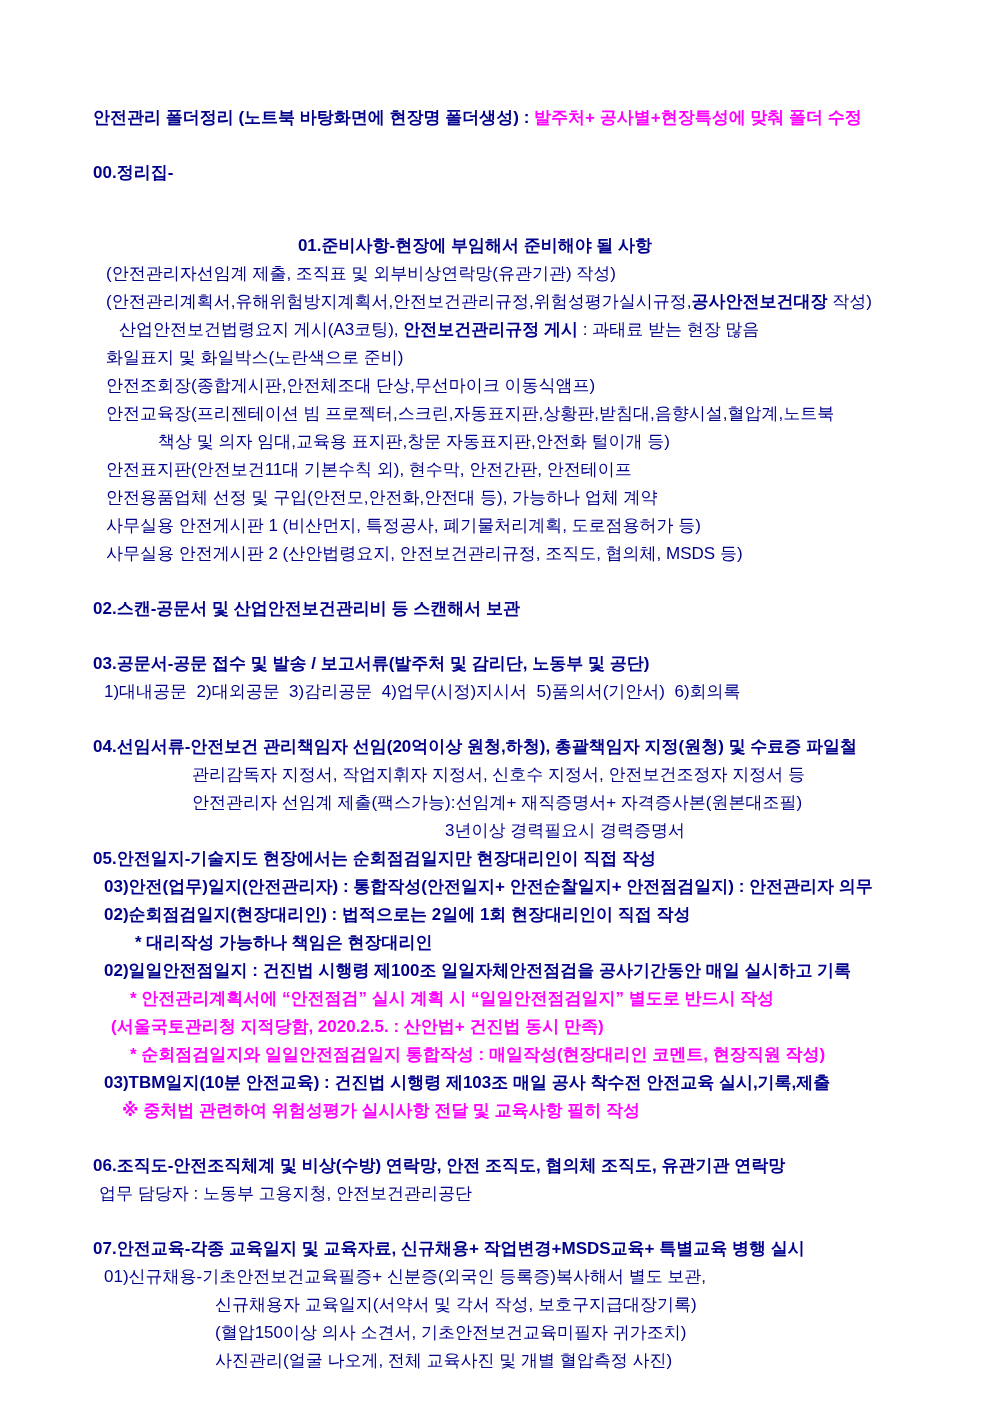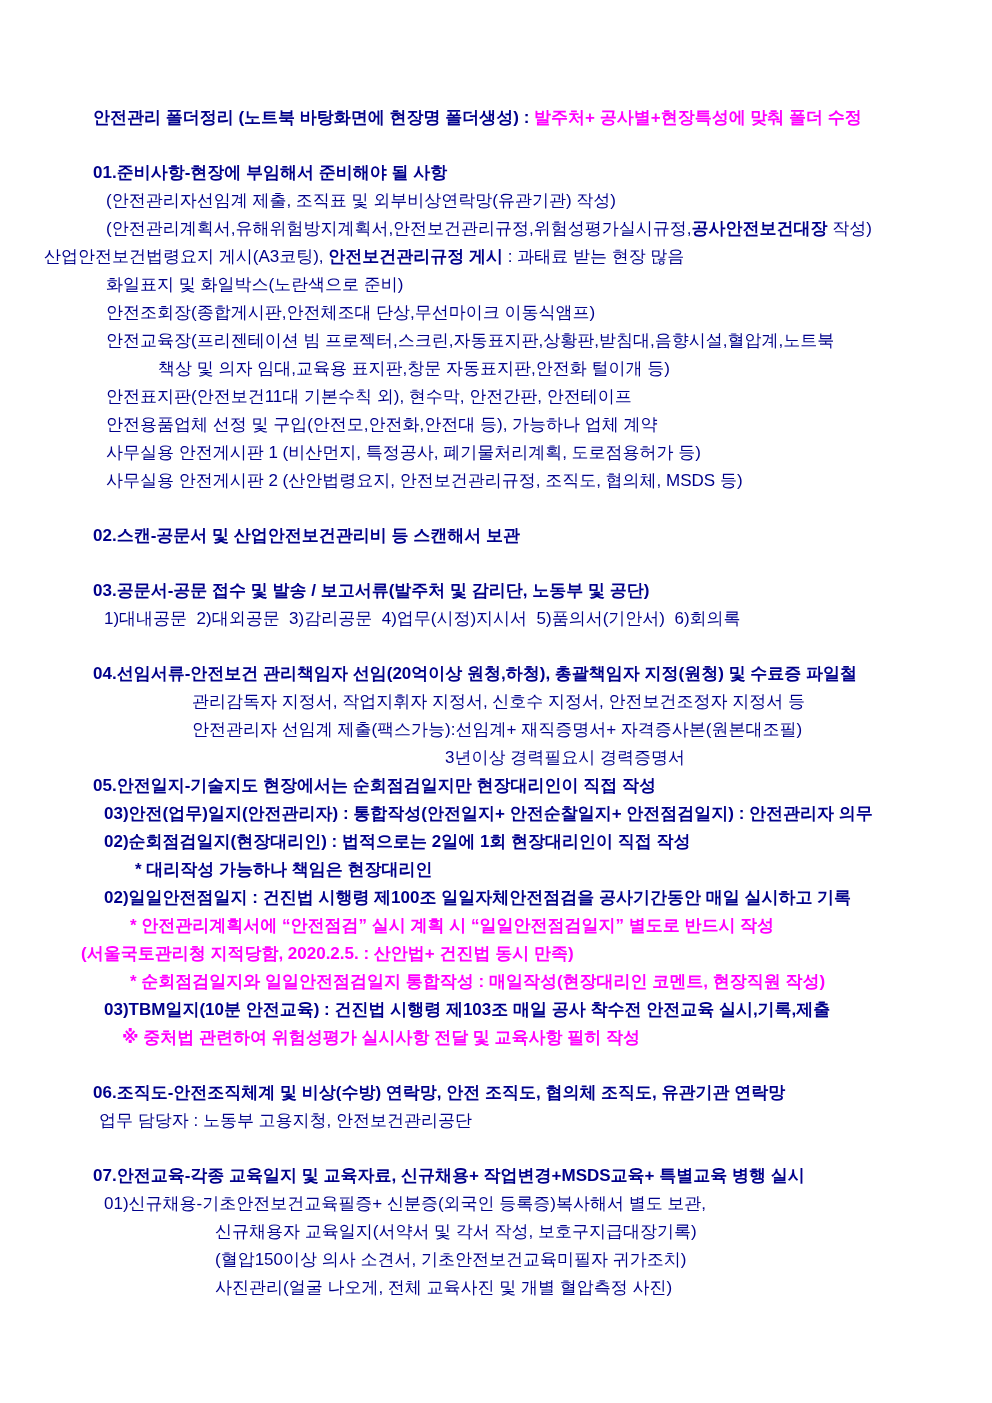--- a/index.html
+++ b/index.html
@@ -27,24 +27,25 @@
   }
   .seg { display: inline; }
   .seg.bold { font-weight: bold; }
 </style>
 </head>
 <body>
 
 <div class="page">
   <div class="doc">
       <div class="line" style="padding-left: 93px;"><span class="seg bold" style="color: rgb(0, 0, 139);">안전관리 폴더정리 (노트북 바탕화면에 현장명 폴더생성) : </span><span class="seg bold" style="color: rgb(255, 0, 255);">발주처+ 공사별+현장특성에 맞춰 폴더 수정</span></div>
-      <div class="line" style="padding-left: 93px; margin-top: 27px;"><span class="seg bold" style="color: rgb(0, 0, 139);">01.준비사항-현장에 부임해서 준비해야 될 사항</span></div>
+      <div class="line" style="padding-left: 93px; margin-top: 27px;"><span class="seg bold" style="color: rgb(0, 0, 139);">00.정리집-</span></div>
+      <div class="line" style="padding-left: 58px; margin-top: 45px; text-align: center;"><span class="seg bold" style="color: rgb(0, 0, 139);">01.준비사항-현장에 부임해서 준비해야 될 사항</span></div>
       <div class="line" style="padding-left: 106px;"><span class="seg" style="color: rgb(0, 0, 139);">(안전관리자선임계 제출, 조직표 및 외부비상연락망(유관기관) 작성)</span></div>
       <div class="line" style="padding-left: 106px;"><span class="seg" style="color: rgb(0, 0, 139);">(안전관리계획서,유해위험방지계획서,안전보건관리규정,위험성평가실시규정,</span><span class="seg bold" style="color: rgb(0, 0, 139);">공사안전보건대장</span><span class="seg" style="color: rgb(0, 0, 139);"> 작성)</span></div>
-      <div class="line" style="padding-left: 44px;"><span class="seg" style="color: rgb(0, 0, 139);">산업안전보건법령요지 게시(A3코팅), </span><span class="seg bold" style="color: rgb(0, 0, 139);">안전보건관리규정 게시</span><span class="seg" style="color: rgb(0, 0, 139);"> : 과태료 받는 현장 많음</span></div>
+      <div class="line" style="padding-left: 119px;"><span class="seg" style="color: rgb(0, 0, 139);">산업안전보건법령요지 게시(A3코팅), </span><span class="seg bold" style="color: rgb(0, 0, 139);">안전보건관리규정 게시</span><span class="seg" style="color: rgb(0, 0, 139);"> : 과태료 받는 현장 많음</span></div>
       <div class="line" style="padding-left: 106px;"><span class="seg" style="color: rgb(0, 0, 139);">화일표지 및 화일박스(노란색으로 준비)</span></div>
       <div class="line" style="padding-left: 106px;"><span class="seg" style="color: rgb(0, 0, 139);">안전조회장(종합게시판,안전체조대 단상,무선마이크 이동식앰프)</span></div>
       <div class="line" style="padding-left: 106px;"><span class="seg" style="color: rgb(0, 0, 139);">안전교육장(프리젠테이션 빔 프로젝터,스크린,자동표지판,상황판,받침대,음향시설,혈압계,노트북</span></div>
       <div class="line" style="padding-left: 158px;"><span class="seg" style="color: rgb(0, 0, 139);">책상 및 의자 임대,교육용 표지판,창문 자동표지판,안전화 털이개 등)</span></div>
       <div class="line" style="padding-left: 106px;"><span class="seg" style="color: rgb(0, 0, 139); text-align: center;">안전표지판(안전보건11대 기본수칙 외), 현수막, 안전간판, 안전테이프</span></div>
       <div class="line" style="padding-left: 106px;"><span class="seg" style="color: rgb(0, 0, 139);">안전용품업체 선정 및 구입(안전모,안전화,안전대 등), 가능하나 업체 계약</span></div>
       <div class="line" style="padding-left: 106px;"><span class="seg" style="color: rgb(0, 0, 139);">사무실용 안전게시판 1 (비산먼지, 특정공사, 폐기물처리계획, 도로점용허가 등)</span></div>
       <div class="line" style="padding-left: 106px;"><span class="seg" style="color: rgb(0, 0, 139);">사무실용 안전게시판 2 (산안법령요지, 안전보건관리규정, 조직도, 협의체, MSDS 등)</span></div>
       <div class="line" style="padding-left: 93px; margin-top: 27px;"><span class="seg bold" style="color: rgb(0, 0, 139);">02.스캔-공문서 및 산업안전보건관리비 등 스캔해서 보관</span></div>
       <div class="line" style="padding-left: 93px; margin-top: 27px;"><span class="seg bold" style="color: rgb(0, 0, 139);">03.공문서-공문 접수 및 발송 / 보고서류(발주처 및 감리단, 노동부 및 공단)</span></div>
@@ -52,21 +53,21 @@
       <div class="line" style="padding-left: 93px; margin-top: 27px;"><span class="seg bold" style="color: rgb(0, 0, 139);">04.선임서류-안전보건 관리책임자 선임(20억이상 원청,하청), 총괄책임자 지정(원청) 및 수료증 파일철</span></div>
       <div class="line" style="padding-left: 192px;"><span class="seg" style="color: rgb(0, 0, 139); text-align: center;">관리감독자 지정서, 작업지휘자 지정서, 신호수 지정서, 안전보건조정자 지정서 등</span></div>
       <div class="line" style="padding-left: 192px;"><span class="seg" style="color: rgb(0, 0, 139);">안전관리자 선임계 제출(팩스가능):선임계+ 재직증명서+ 자격증사본(원본대조필)</span></div>
       <div class="line" style="padding-left: 445px;"><span class="seg" style="color: rgb(0, 0, 139);">3년이상 경력필요시 경력증명서</span></div>
       <div class="line" style="padding-left: 93px;"><span class="seg bold" style="color: rgb(0, 0, 139);">05.안전일지-기술지도 현장에서는 순회점검일지만 현장대리인이 직접 작성</span></div>
       <div class="line" style="padding-left: 104px;"><span class="seg bold" style="color: rgb(0, 0, 139);">03)안전(업무)일지(안전관리자) : 통합작성(안전일지+ 안전순찰일지+ 안전점검일지) : 안전관리자 의무</span></div>
       <div class="line" style="padding-left: 104px;"><span class="seg bold" style="color: rgb(0, 0, 139);">02)순회점검일지(현장대리인) : 법적으로는 2일에 1회 현장대리인이 직접 작성</span></div>
       <div class="line" style="padding-left: 135px;"><span class="seg bold" style="color: rgb(0, 0, 139);">* 대리작성 가능하나 책임은 현장대리인</span></div>
       <div class="line" style="padding-left: 104px;"><span class="seg bold" style="color: rgb(0, 0, 139);">02)일일안전점일지 : 건진법 시행령 제100조 일일자체안전점검을 공사기간동안 매일 실시하고 기록</span></div>
       <div class="line" style="padding-left: 130px;"><span class="seg bold" style="color: rgb(255, 0, 255);">* 안전관리계획서에 “안전점검” 실시 계획 시 “일일안전점검일지” 별도로 반드시 작성</span></div>
-      <div class="line" style="padding-left: 81px;"><span class="seg bold" style="color: rgb(255, 0, 255);">(서울국토관리청 지적당함, 2020.2.5. : 산안법+ 건진법 동시 만족)</span></div>
+      <div class="line" style="padding-left: 111px;"><span class="seg bold" style="color: rgb(255, 0, 255);">(서울국토관리청 지적당함, 2020.2.5. : 산안법+ 건진법 동시 만족)</span></div>
       <div class="line" style="padding-left: 130px;"><span class="seg bold" style="color: rgb(255, 0, 255);">* 순회점검일지와 일일안전점검일지 통합작성 : 매일작성(현장대리인 코멘트, 현장직원 작성)</span></div>
       <div class="line" style="padding-left: 104px;"><span class="seg bold" style="color: rgb(0, 0, 139);">03)TBM일지(10분 안전교육) : 건진법 시행령 제103조 매일 공사 착수전 안전교육 실시,기록,제출</span></div>
       <div class="line" style="padding-left: 122px;"><span class="seg bold" style="color: rgb(255, 0, 255);">※ 중처법 관련하여 위험성평가 실시사항 전달 및 교육사항 필히 작성</span></div>
       <div class="line" style="padding-left: 93px; margin-top: 27px;"><span class="seg bold" style="color: rgb(0, 0, 139);">06.조직도-안전조직체계 및 비상(수방) 연락망, 안전 조직도, 협의체 조직도, 유관기관 연락망</span></div>
       <div class="line" style="padding-left: 99px;"><span class="seg" style="color: rgb(0, 0, 139);">업무 담당자 : 노동부 고용지청, 안전보건관리공단</span></div>
       <div class="line" style="padding-left: 93px; margin-top: 27px;"><span class="seg bold" style="color: rgb(0, 0, 139);">07.안전교육-각종 교육일지 및 교육자료, 신규채용+ 작업변경+MSDS교육+ 특별교육 병행 실시</span></div>
       <div class="line" style="padding-left: 104px;"><span class="seg" style="color: rgb(0, 0, 139);">01)신규채용-기초안전보건교육필증+ 신분증(외국인 등록증)복사해서 별도 보관,</span></div>
       <div class="line" style="padding-left: 215px;"><span class="seg" style="color: rgb(0, 0, 139);">신규채용자 교육일지(서약서 및 각서 작성, 보호구지급대장기록)</span></div>
       <div class="line" style="padding-left: 215px;"><span class="seg" style="color: rgb(0, 0, 139);">(혈압150이상 의사 소견서, 기초안전보건교육미필자 귀가조치)</span></div>
       <div class="line" style="padding-left: 215px;"><span class="seg" style="color: rgb(0, 0, 139);">사진관리(얼굴 나오게, 전체 교육사진 및 개별 혈압측정 사진)</span></div>

